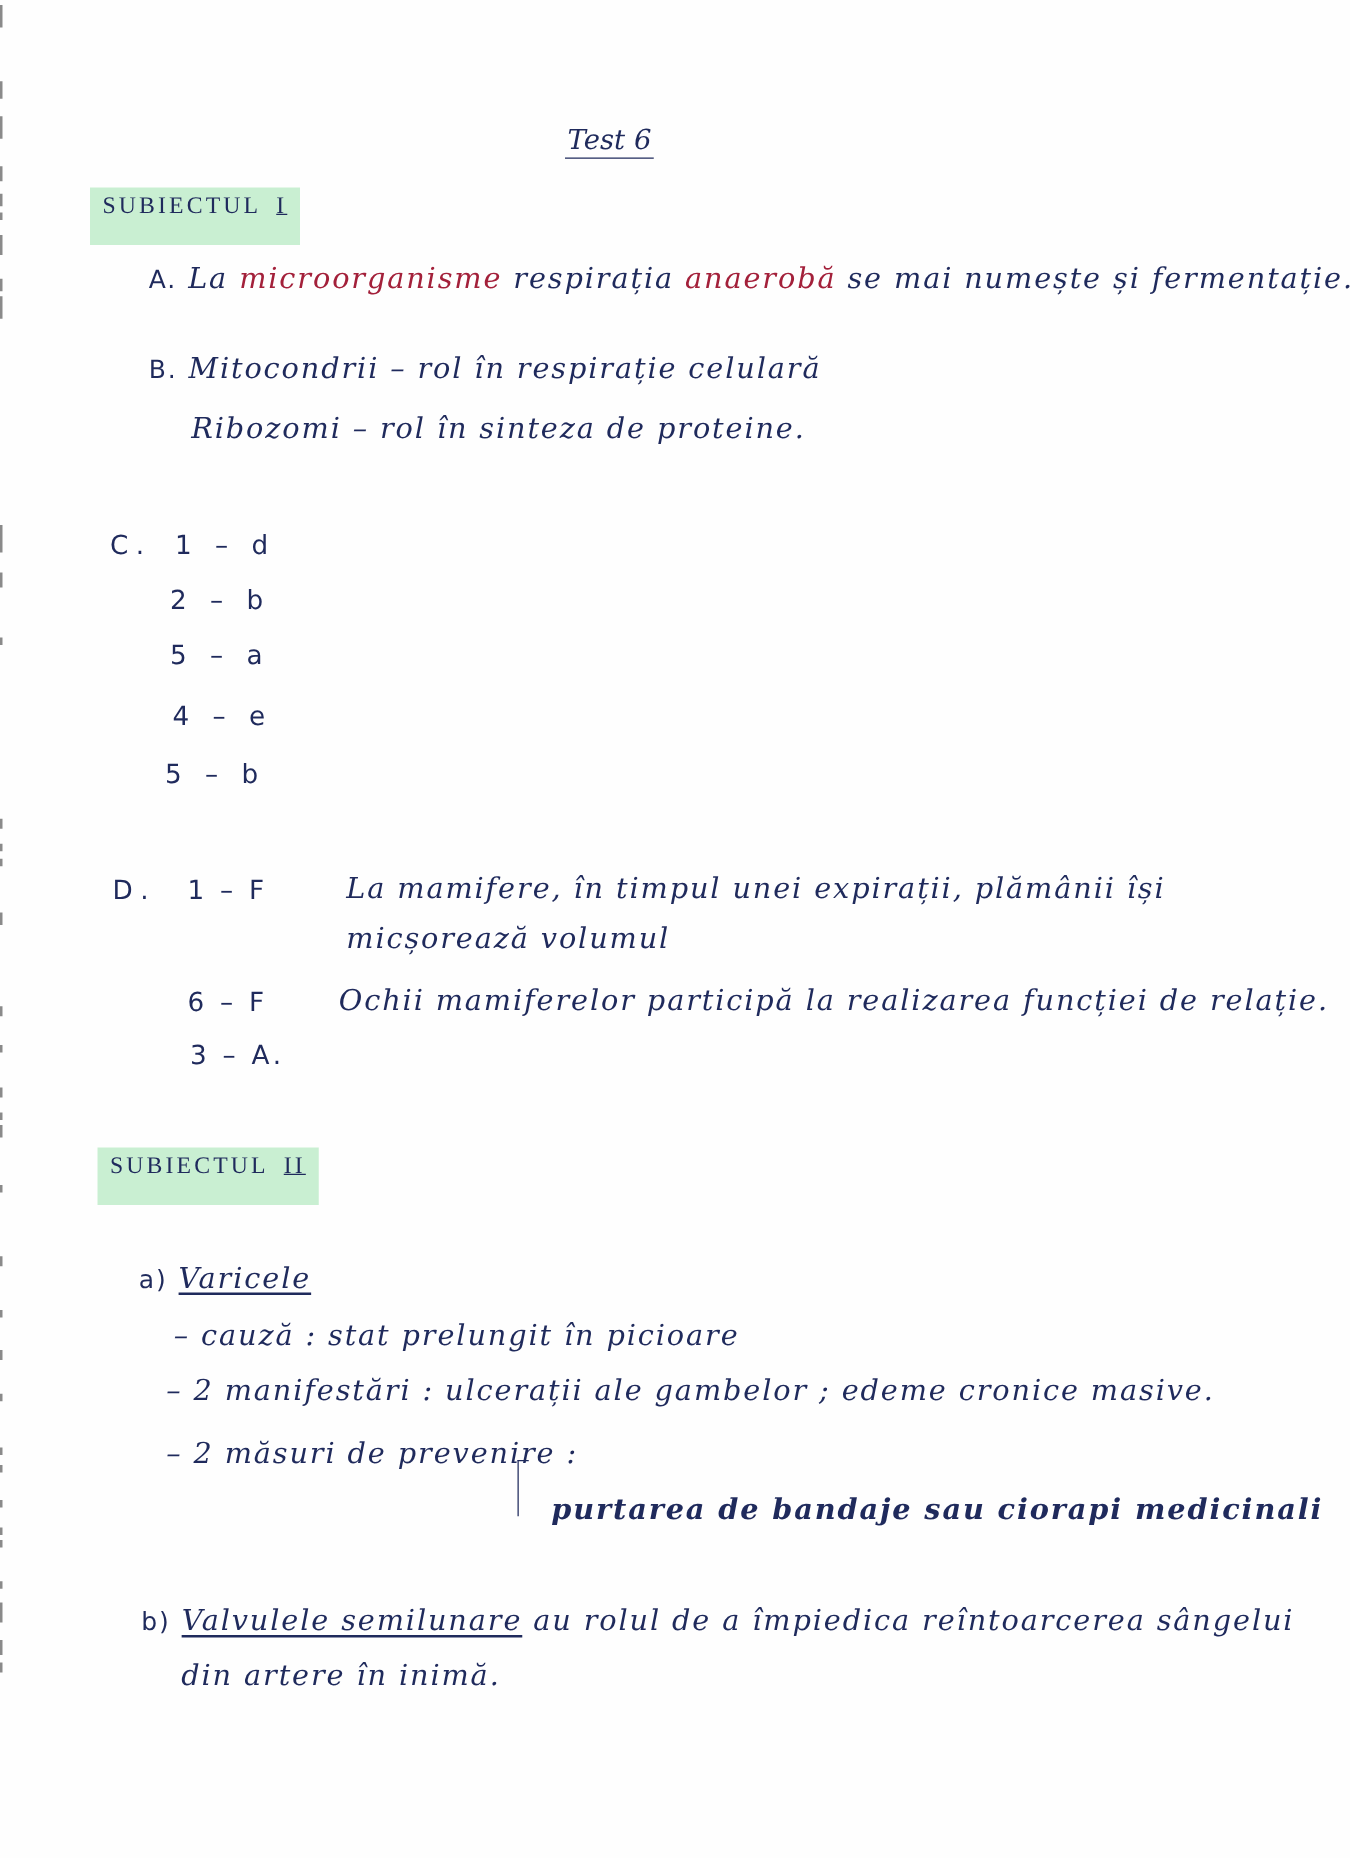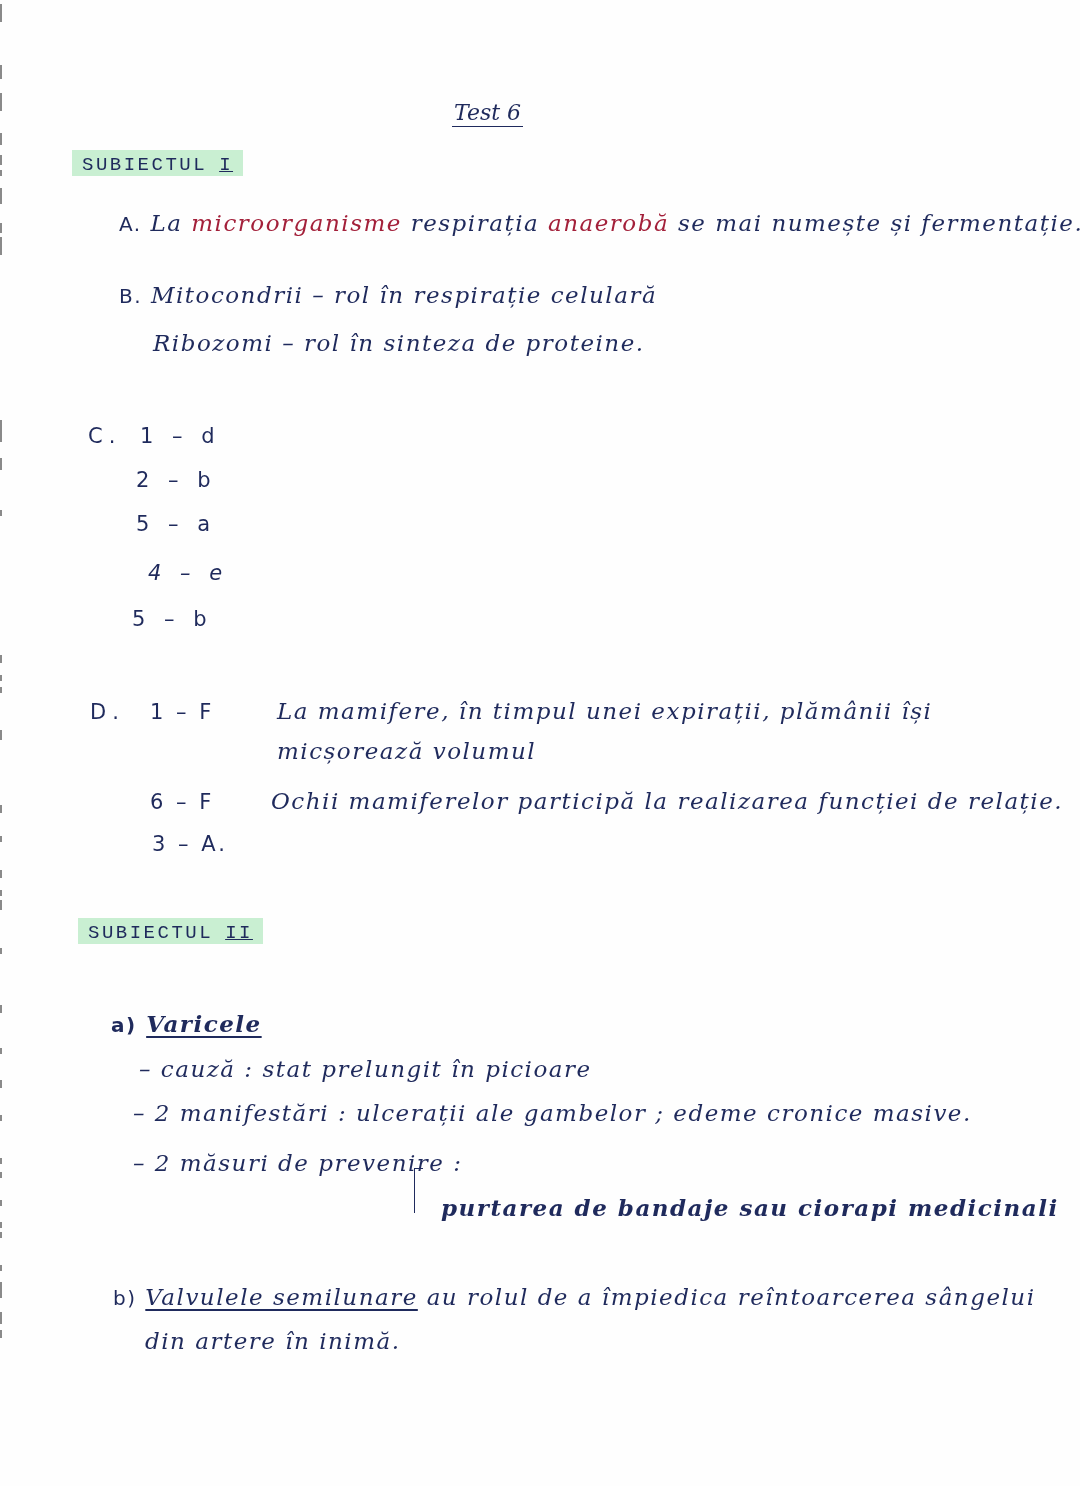--- a/index.html
+++ b/index.html
@@ -22,23 +22,23 @@
       white-space: nowrap;
       margin-left: 21px;
     }
     .title {
       position: absolute; left: 452px; top: 100px;
       font-family: "DejaVu Serif", serif; font-style: italic;
       font-size: 22px; color: #1f2a5c;
       border-bottom: 1.5px solid #1f2a5c; padding: 0 2px 1px 2px;
     }
     .subject {
-      position: absolute; height: 26px; line-height: 30px;
+      position: absolute; height: 46px; line-height: 30px;
       background: #c9efd2; padding: 0 10px;
-      font-family: Liberation Mono, monospace; font-size: 19px; letter-spacing: 2.5px;
+      font-family: Liberation Serif, serif; font-size: 19px; letter-spacing: 2.5px;
       color: #1f2a5c;
     }
     .subject .roman { text-decoration: underline; margin-left: 12px; }
     .red { color: #a3203a; }
     .u { text-decoration: underline; text-underline-offset: 4px; }
     .label { font-family: "DejaVu Sans", sans-serif; font-style: normal; font-size: 20px; }
     .match { position: absolute; font-family: "DejaVu Sans", sans-serif; font-size: 21px; letter-spacing: 6px; color: #1f2a5c; }
     .bracket {
       position: absolute; left: 414px; top: 1168px; width: 8px; height: 44px;
       border-left: 1.5px solid #1f2a5c; border-top: 1.5px solid #1f2a5c;
@@ -105,38 +105,38 @@
   <div class="hand" style="left:98px;top:282px;">
     <span class="label">B.</span>
     <span>Mitocondrii – rol în respirație celulară</span>
   </div>
   <div class="hand" style="left:132px;top:330px;">Ribozomi – rol în sinteza de proteine.</div>
 
   <div class="match" style="left:88px;top:424px;">C.</div>
   <div class="match" style="left:140px;top:424px;">1 – d</div>
   <div class="match" style="left:136px;top:468px;">2 – b</div>
   <div class="match" style="left:136px;top:512px;">5 – a</div>
-  <div class="match" style="left:148px;top:561px;font-style:italic;">4 – e</div>
+  <div class="match" style="left:138px;top:561px;">4 – e</div>
   <div class="match" style="left:132px;top:607px;">5 – b</div>
 
   <div class="match" style="left:90px;top:700px;">D.</div>
   <div class="match" style="left:150px;top:700px;letter-spacing:3px;">1 – F</div>
   <div class="hand" style="left:256px;top:698px;">La mamifere, în timpul unei expirații, plămânii își</div>
   <div class="hand" style="left:256px;top:738px;">micșorează volumul</div>
 
   <div class="match" style="left:150px;top:790px;letter-spacing:3px;">6 – F</div>
   <div class="hand" style="left:250px;top:788px;">Ochii mamiferelor participă la realizarea funcției de relație.</div>
 
   <div class="match" style="left:152px;top:832px;letter-spacing:3px;">3 – A.</div>
 
   <div class="subject" style="left:78px;top:918px;">
     <span>SUBIECTUL</span><span class="roman">II</span>
   </div>
 
-  <div class="hand" style="left:90px;top:1010px;font-weight:bold;">
+  <div class="hand" style="left:90px;top:1010px;">
     <span class="label">a)</span>
     <span class="u">Varicele</span>
   </div>
   <div class="hand" style="left:118px;top:1056px;">– cauză : stat prelungit în picioare</div>
   <div class="hand" style="left:112px;top:1100px;">– 2 manifestări : ulcerații ale gambelor ; edeme cronice masive.</div>
   <div class="hand" style="left:112px;top:1150px;">– 2 măsuri de prevenire :</div>
   <div class="bracket"></div>
   <div class="hand" style="left:420px;top:1194px;font-weight:bold;">purtarea de bandaje sau ciorapi medicinali</div>
 
   <div class="hand" style="left:92px;top:1284px;">

